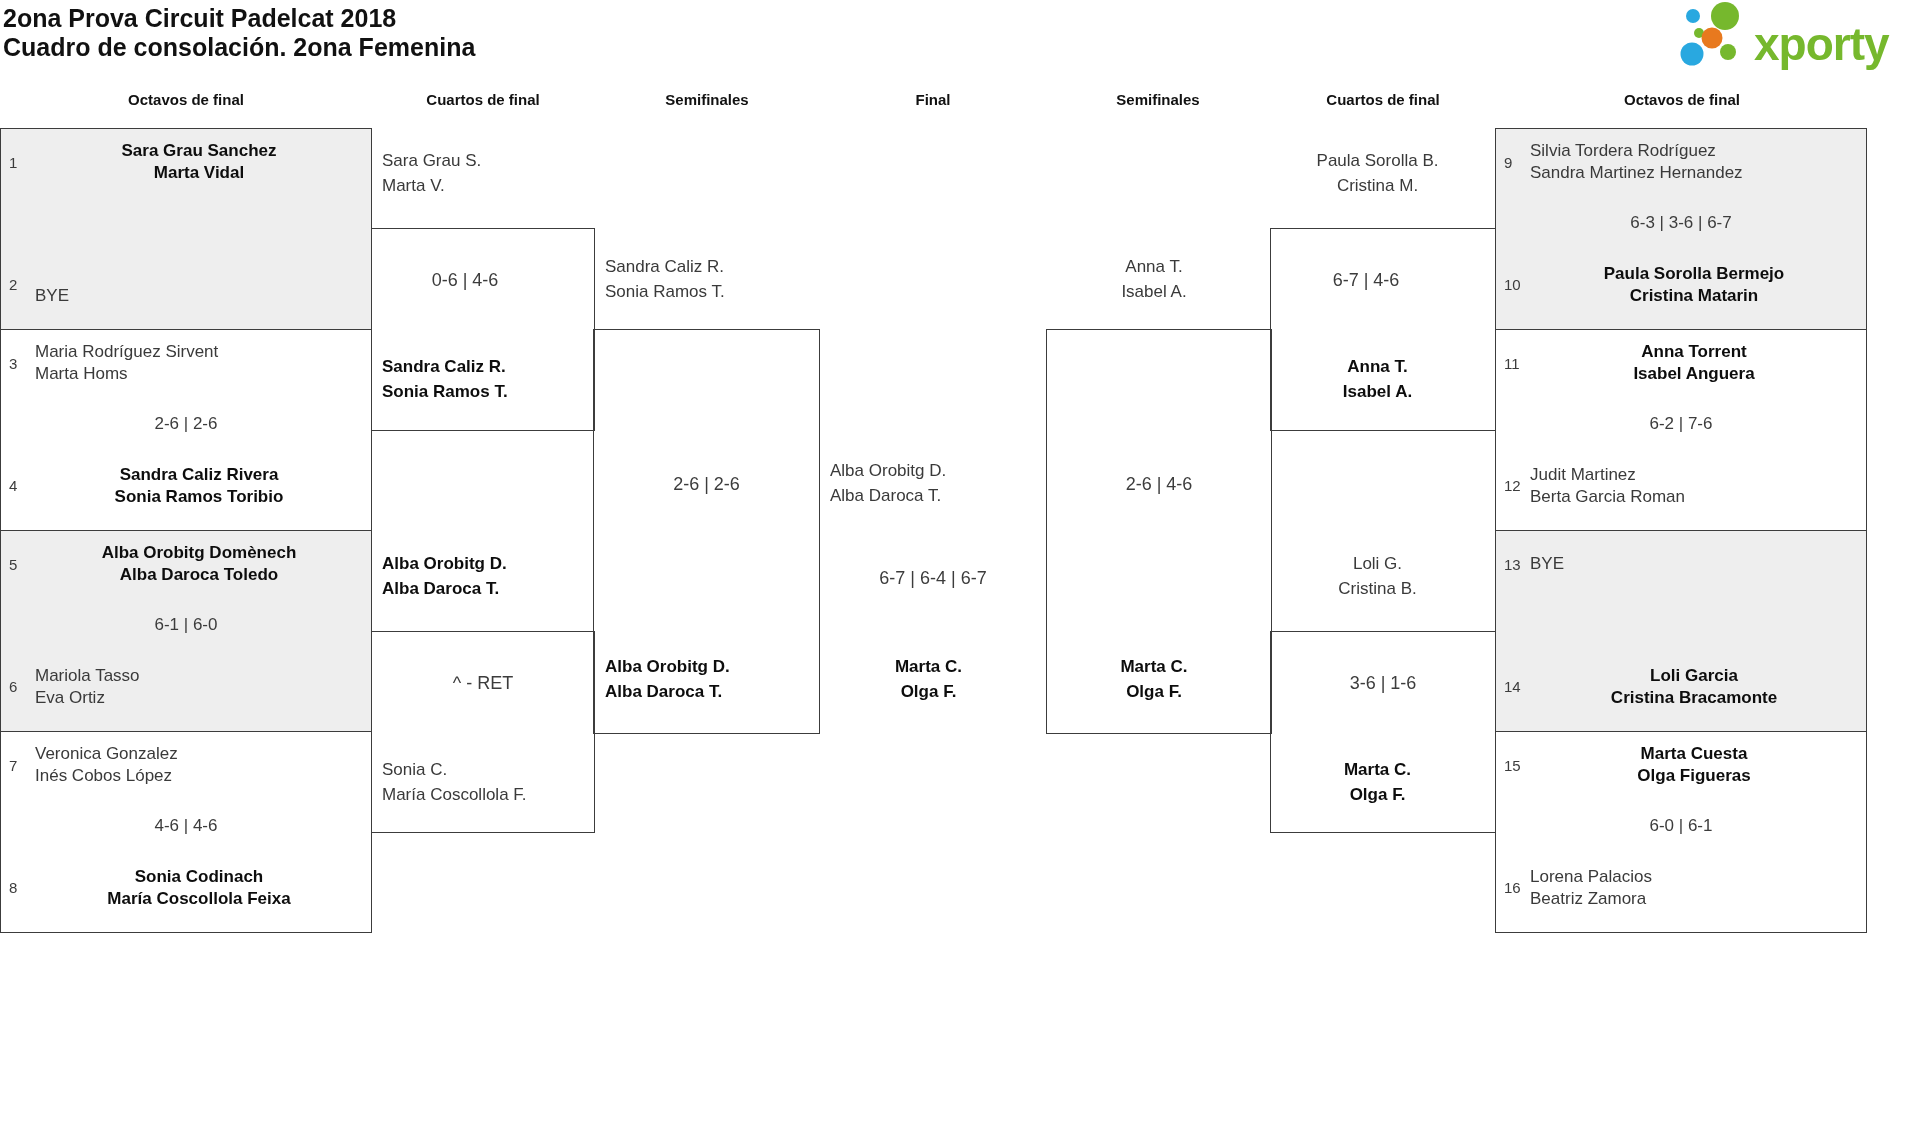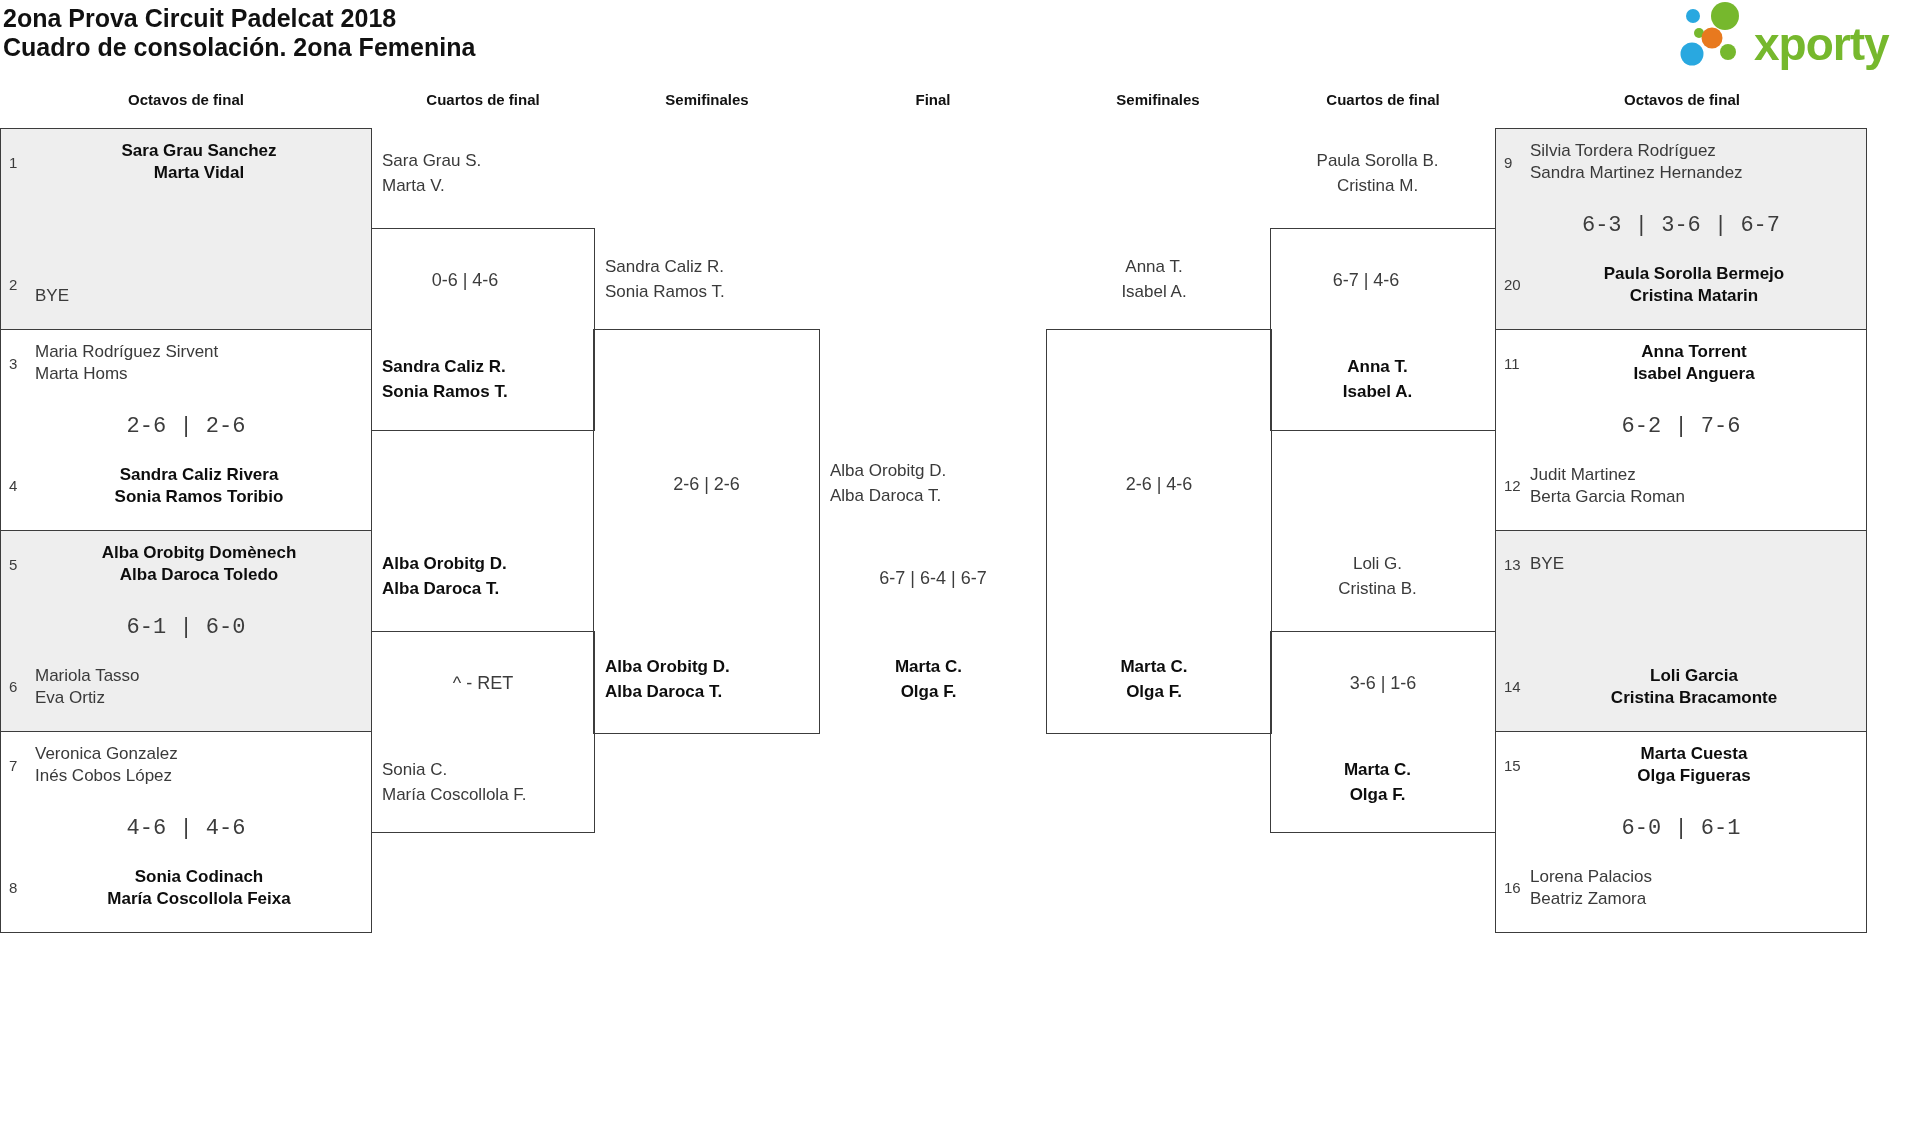--- a/index.html
+++ b/index.html
@@ -17,21 +17,21 @@
   .sbox{width:227px;height:405px;}
   .seed{position:absolute;left:8px;width:24px;font-size:15px;color:#3c3c3c;
         display:flex;flex-direction:column;justify-content:center;}
   .seed.t{top:10px;height:46px;}
   .seed.b{bottom:22px;height:46px;}
   .pair{position:absolute;left:34px;right:8px;font-size:17px;line-height:22px;color:#3a3a3a;
         display:flex;flex-direction:column;}
   .pair.t{top:10px;height:46px;justify-content:center;}
   .pair.b{bottom:22px;height:46px;justify-content:flex-end;}
   .pair.w{font-weight:bold;color:#0d0d0d;align-items:center;}
-  .oscore{position:absolute;left:0;right:0;top:84px;text-align:center;font-size:22px;color:#3c3c3c;font-family:Liberation Mono, monospace;}
+  .oscore{position:absolute;left:0;right:0;top:84px;text-align:center;font-size:17px;color:#3c3c3c;}
   .slot{position:absolute;font-size:17px;line-height:25px;color:#3a3a3a;}
   .slot.w{font-weight:bold;color:#0d0d0d;}
   .slot.r{text-align:center;}
   .mscore{position:absolute;text-align:center;font-size:18px;color:#3c3c3c;}
 </style>
 </head>
 <body>
 
 <div class="page">
 
@@ -116,21 +116,21 @@
     </div>
   </div>
 
   <div class="obox shaded" style="left:1495px;top:128px">
     <div class="seed t">9</div>
     <div class="pair t">
       <span>Silvia Tordera Rodríguez</span>
       <span>Sandra Martinez Hernandez</span>
     </div>
     <div class="oscore">6-3 | 3-6 | 6-7</div>
-    <div class="seed b">20</div>
+    <div class="seed b">10</div>
     <div class="pair b w">
       <span>Paula Sorolla Bermejo</span>
       <span>Cristina Matarin</span>
     </div>
   </div>
 
   <div class="obox" style="left:1495px;top:329px">
     <div class="seed t">11</div>
     <div class="pair t w">
       <span>Anna Torrent</span>

